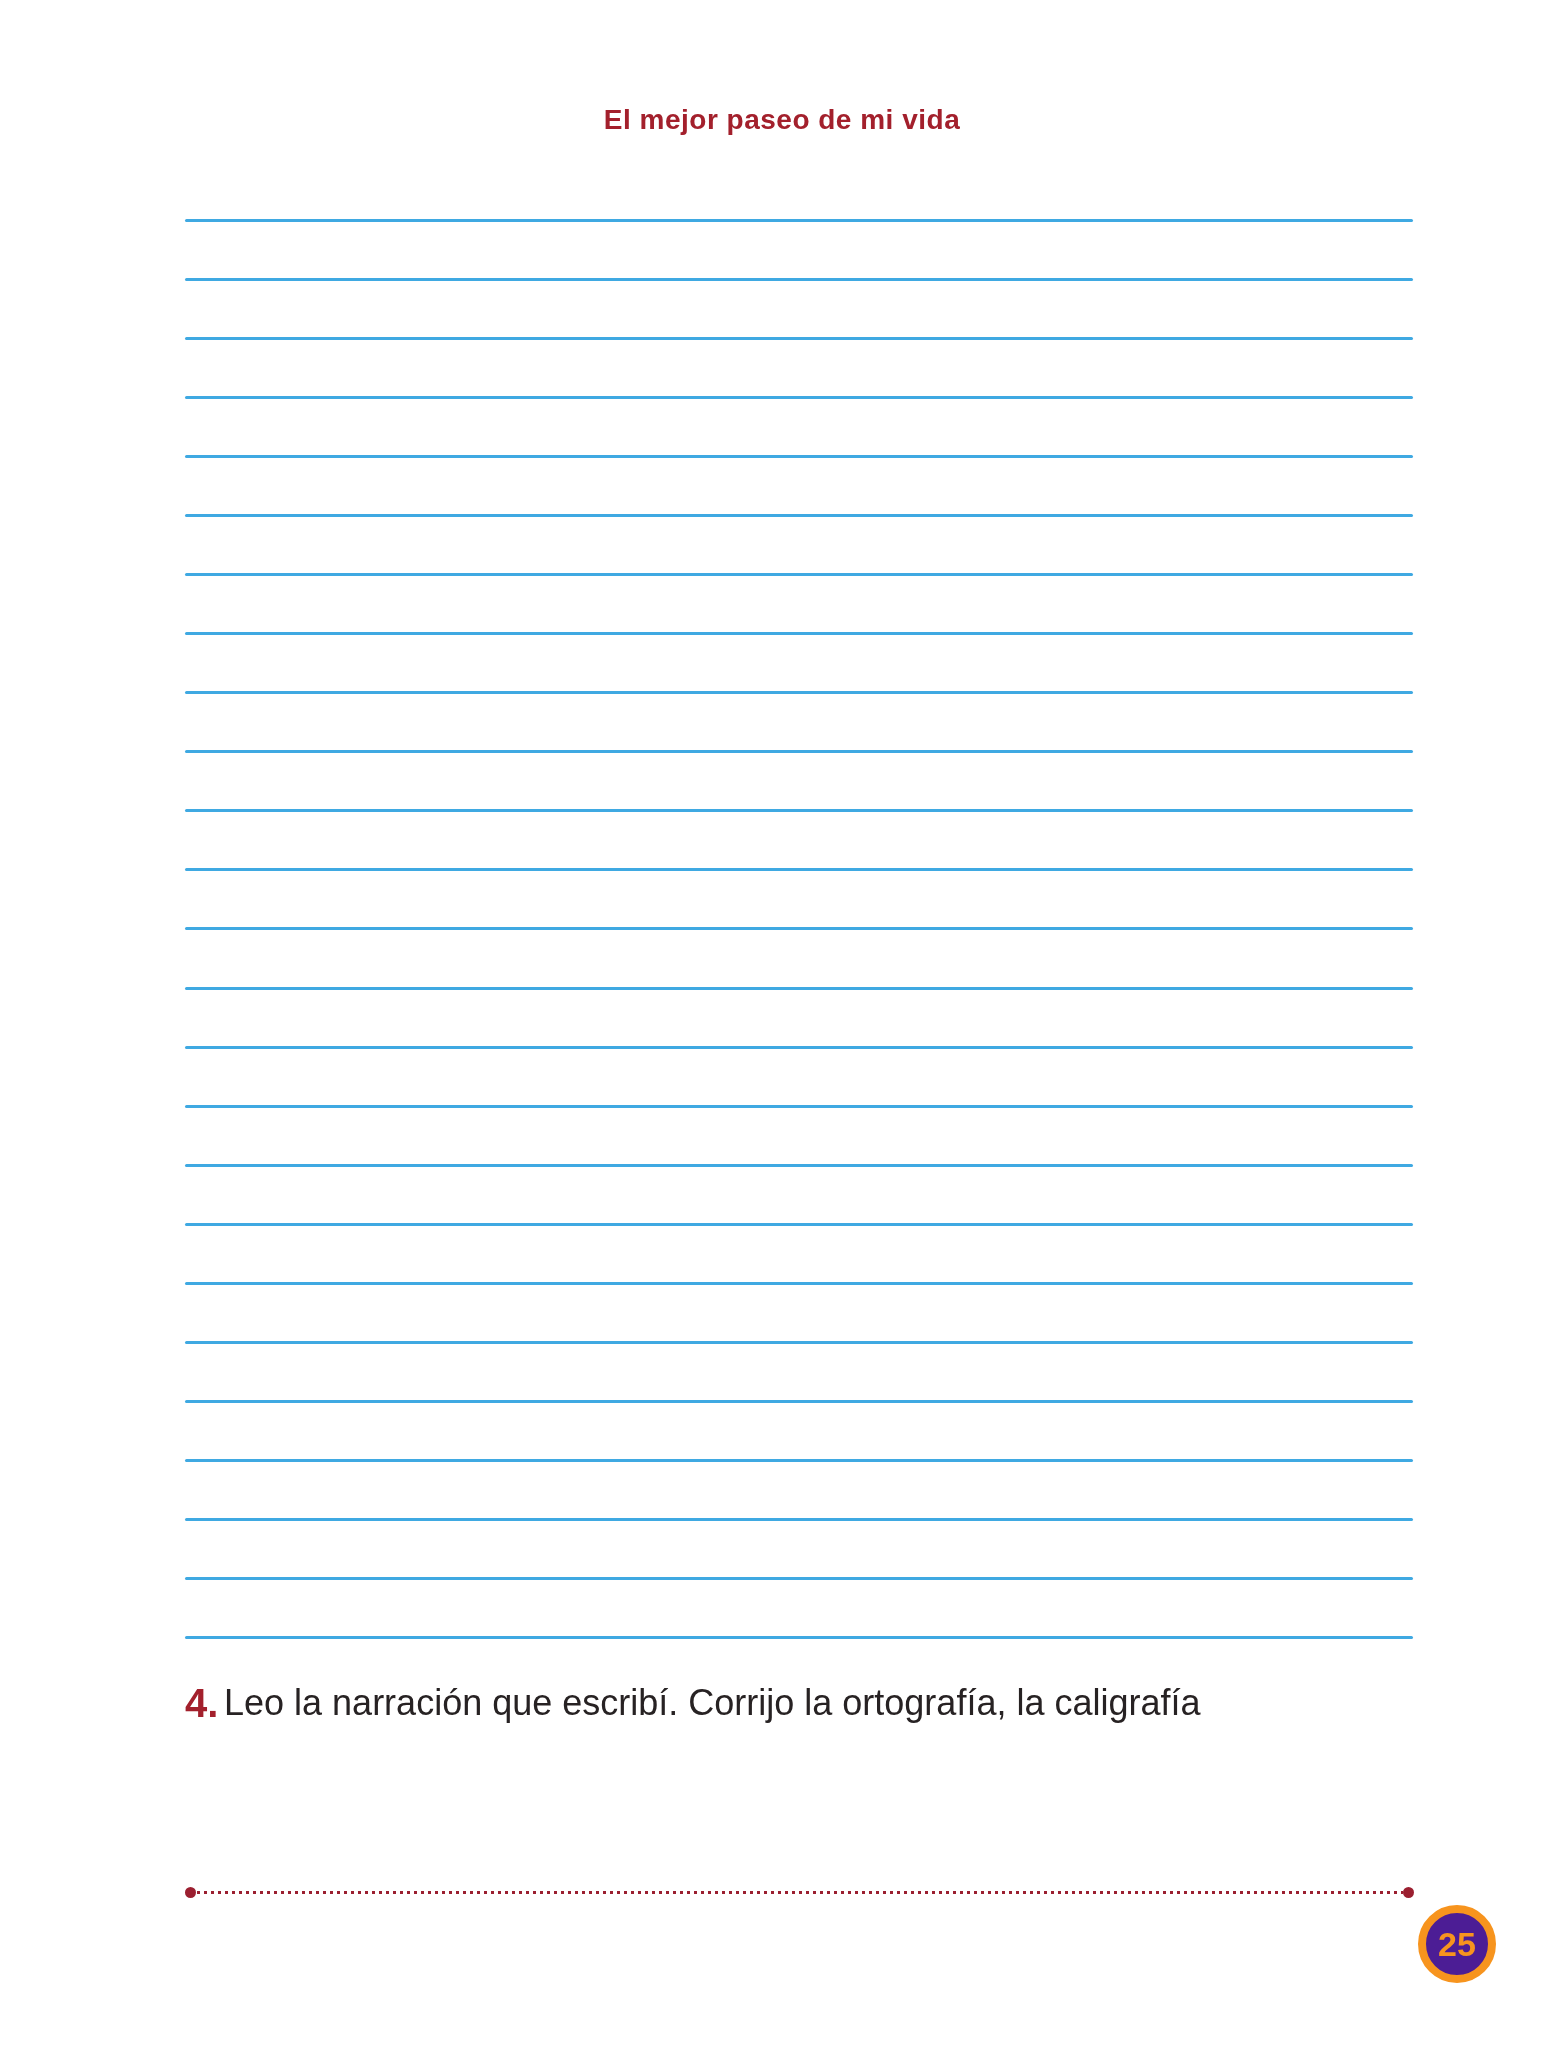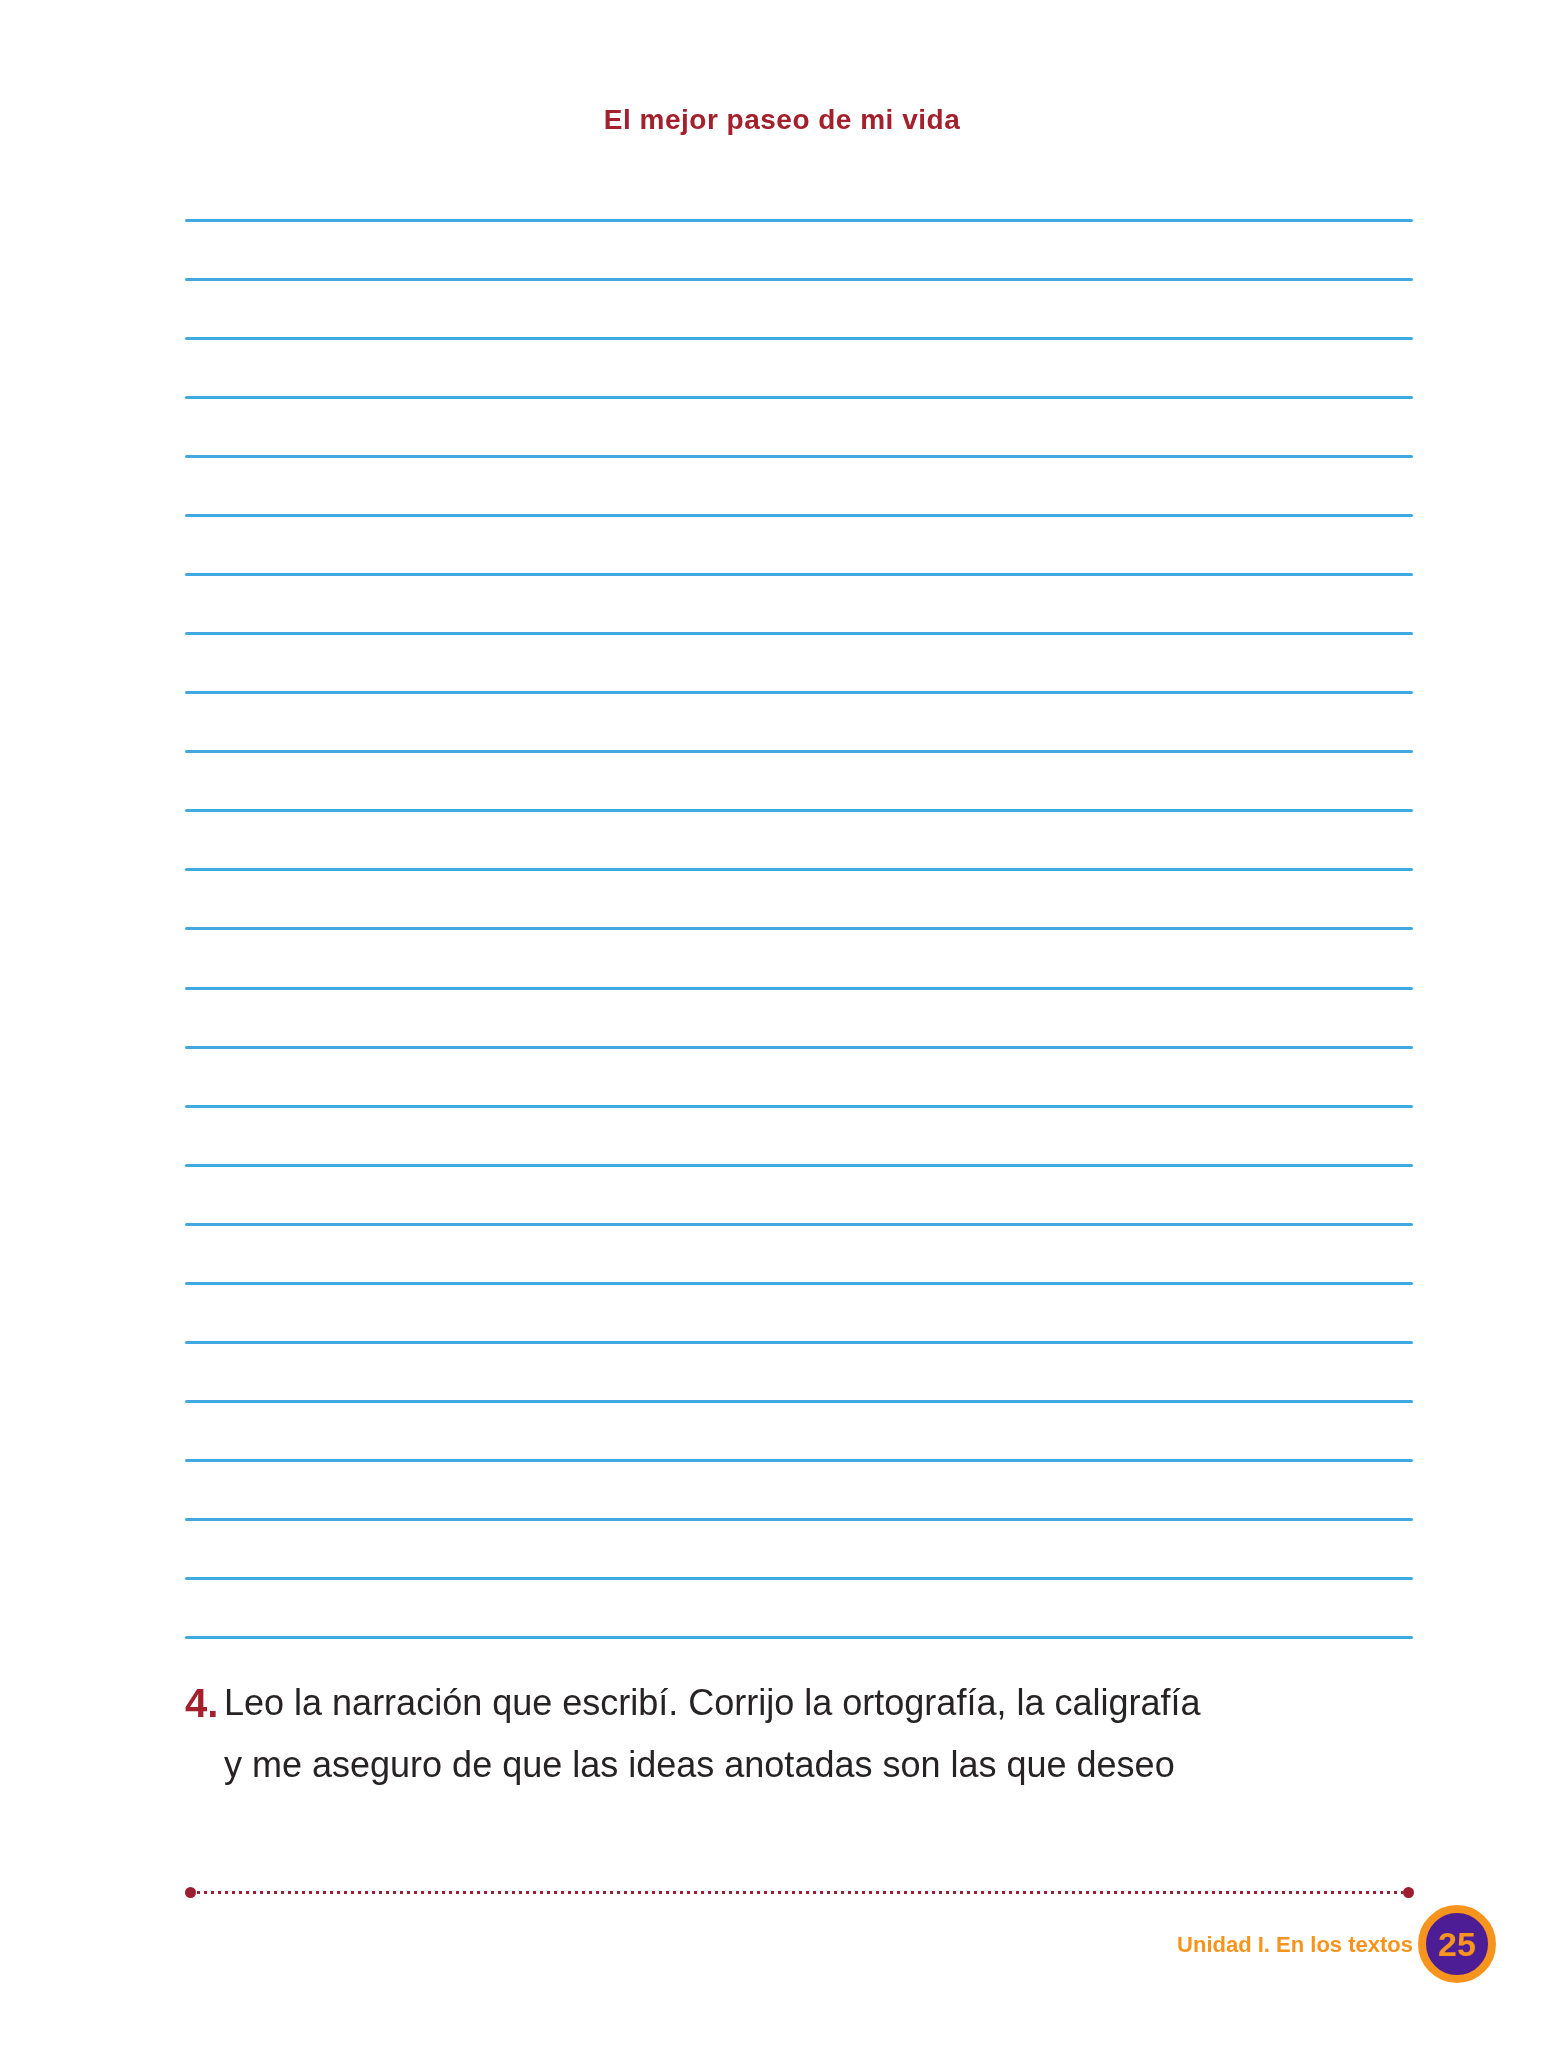--- a/index.html
+++ b/index.html
@@ -142,27 +142,25 @@
       <div class="ruled-line" style="top: 1459px;"></div>
       <div class="ruled-line" style="top: 1518px;"></div>
       <div class="ruled-line" style="top: 1577px;"></div>
       <div class="ruled-line" style="top: 1636px;"></div>
     </div>
 
   <div class="item4">
     <div class="item4-num">4.</div>
     <div class="item4-text">
       <div>Leo la narración que escribí. Corrijo la ortografía, la caligrafía</div>
-      <div>y me aseguro de que las ideas anotadas son las que deseo</div>
     </div>
   </div>
 
   <div class="sep"></div>
   <div class="sep-dot left"></div>
   <div class="sep-dot right"></div>
 
-  <div class="footer-label">Unidad I. En los textos</div>
 
   <div class="page-badge">
     <span>25</span>
   </div>
 
 </div>
 
 </body></html>

